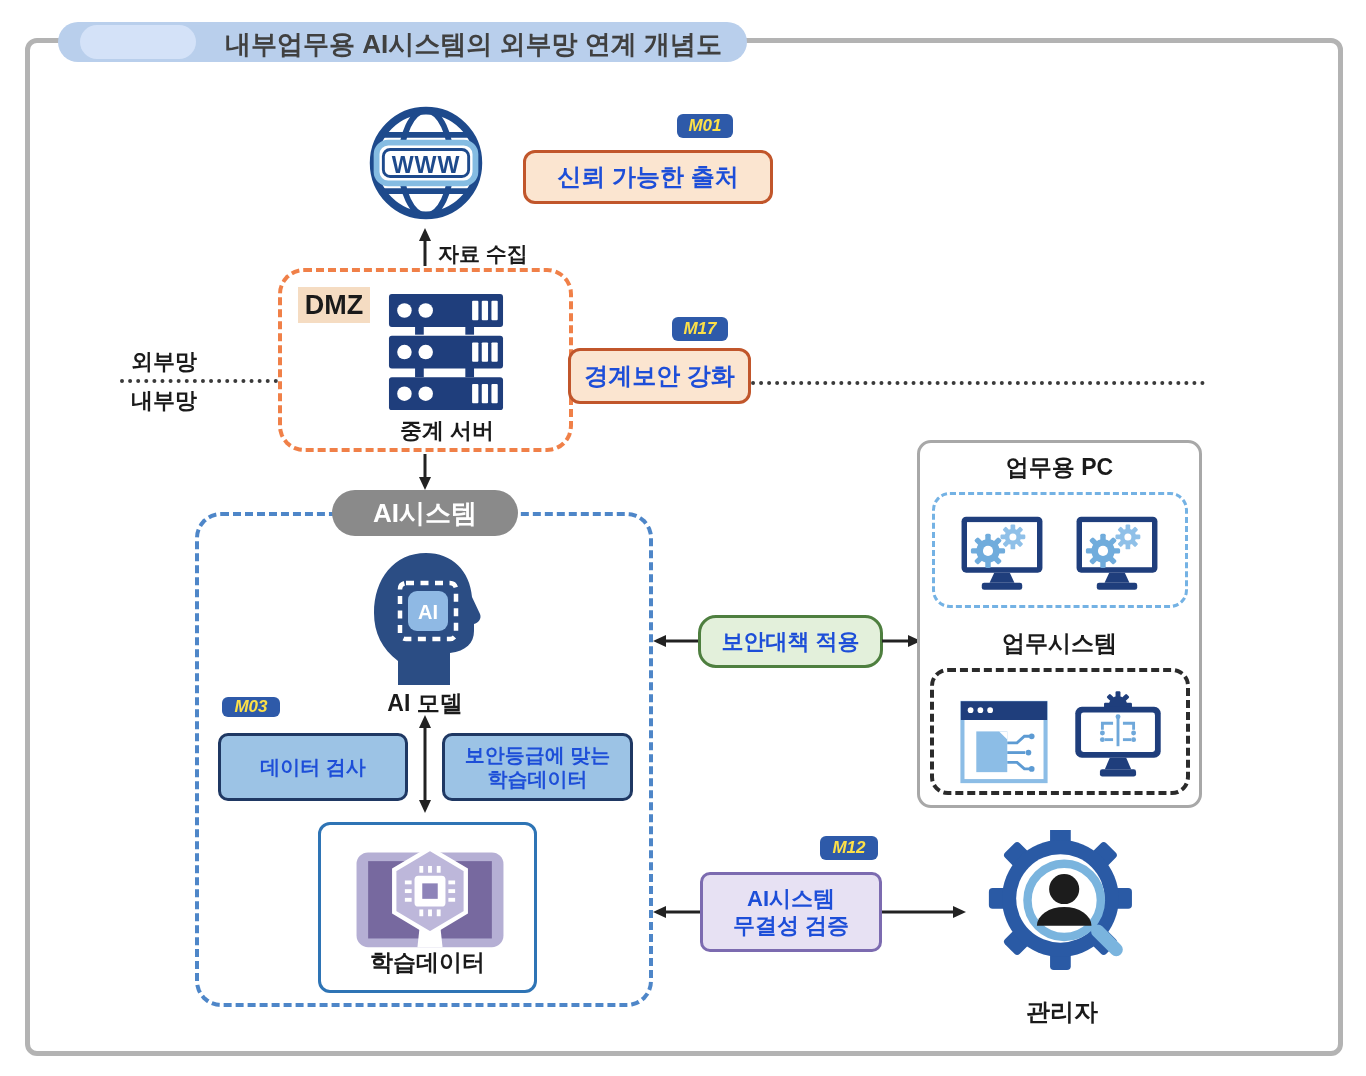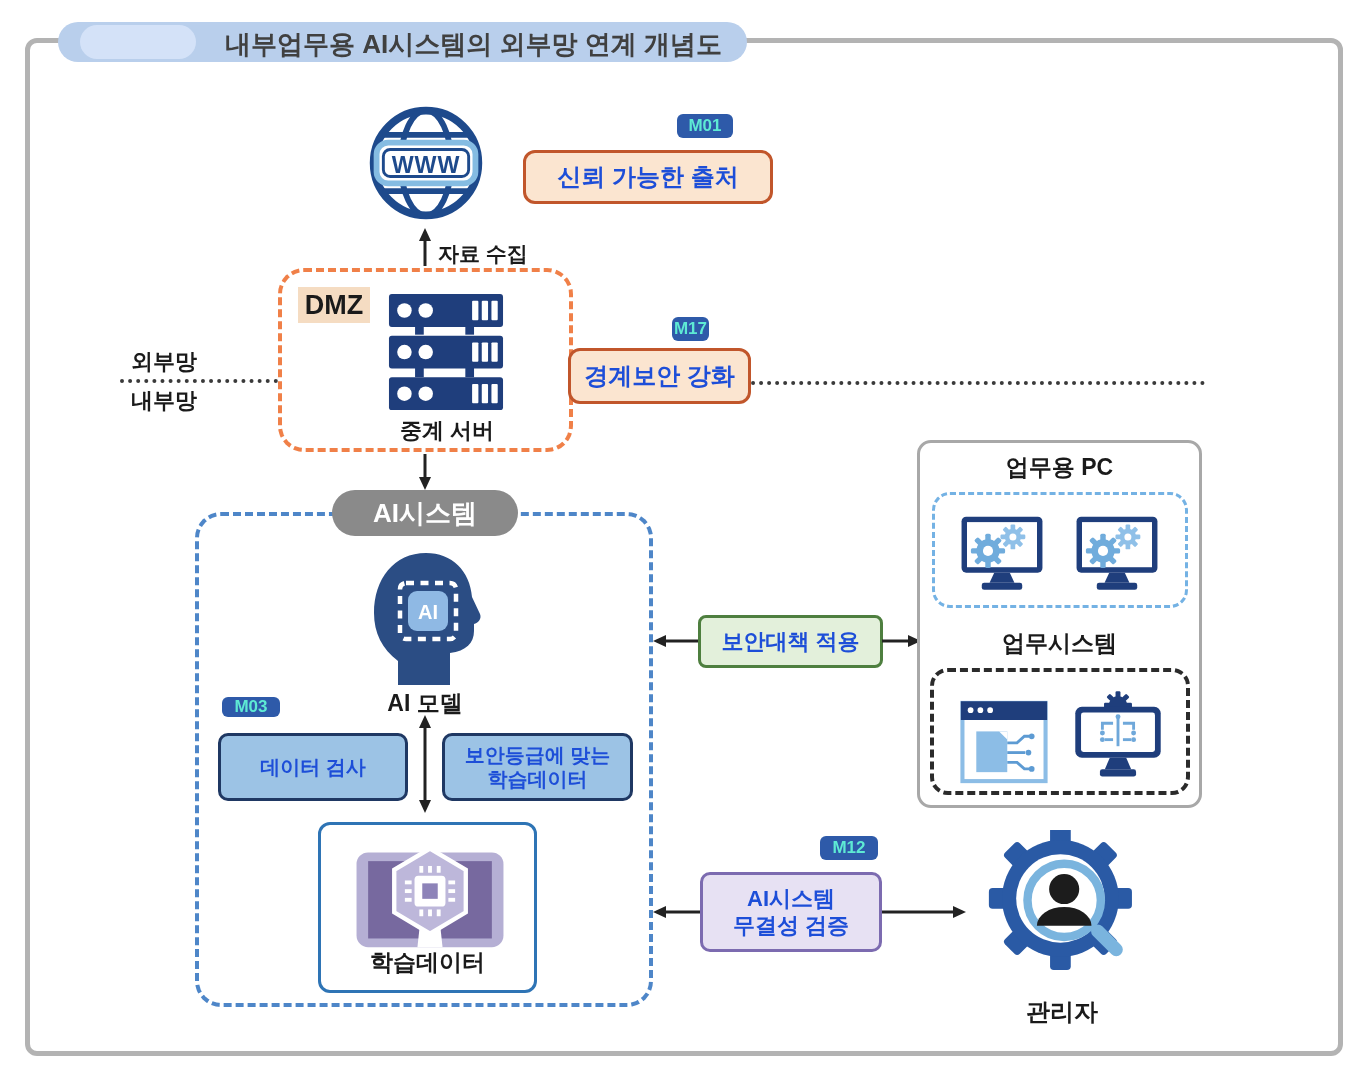--- a/index.html
+++ b/index.html
@@ -10,25 +10,25 @@
     --banner-blue:#b9cfec; --banner-inner:#d4e2f8; --gray-pill:#8a8a8a; --frame-gray:#b3b3b3;
     --training-border:#2e74b5;
   }
   html,body{margin:0;padding:0;background:#fff;}
   #stage{position:relative;width:1366px;height:1076px;background:#fff;overflow:hidden;
          font-family:"Liberation Sans","DejaVu Sans",sans-serif;color:#1a1a1a;}
   .abs{position:absolute;}
   .label{font-weight:700;color:#1a1a1a;text-align:center;white-space:nowrap;}
   .box{display:flex;flex-direction:column;align-items:center;justify-content:center;
        font-weight:700;color:#1d4ed8;text-align:center;box-sizing:border-box;}
-  .m-badge{background:var(--badge-blue);color:#5eead4;font-weight:700;font-size:17px;
-           border-radius:6px;display:flex;align-items:center;justify-content:center;box-sizing:border-box;}
+  .m-badge{background:var(--badge-blue);color:#fde047;font-weight:700;font-size:17px;
+           border-radius:6px;display:flex;align-items:center;justify-content:center;box-sizing:border-box;font-style:italic;}
   .peach{background:var(--peach-fill);border:3px solid var(--orange-border);border-radius:12px;font-size:24px;}
   .bluebox{background:var(--light-blue-fill);border:3px solid var(--light-blue-border);border-radius:10px;font-size:20px;line-height:1.2;}
-  .greenbox{background:var(--green-fill);border:3px solid var(--green-border);border-radius:8px;font-size:22px;}
+  .greenbox{background:var(--green-fill);border:3px solid var(--green-border);border-radius:18px;font-size:22px;}
   .purplebox{background:var(--purple-fill);border:3px solid var(--purple-border);border-radius:10px;font-size:22px;line-height:1.25;}
   .dmz-box{border:4px dashed var(--orange-dash);border-radius:26px;box-sizing:border-box;}
   .ai-box{border:4px dashed var(--blue-dash);border-radius:26px;box-sizing:border-box;}
   .pc-box{border:3px dashed var(--sky-dash);border-radius:18px;box-sizing:border-box;}
   .sys-box{border:4px dashed #2b2b2b;border-radius:18px;box-sizing:border-box;}
   .panel{background:#fff;border:3px solid #a8a8a8;border-radius:14px;box-sizing:border-box;}
   .frame{border:5px solid var(--frame-gray);border-radius:12px;box-sizing:border-box;}
   .dotline{border-top:4px dotted #3a3a3a;height:0;}
   .pill{border-radius:999px;}
   svg{display:block;}
@@ -96,21 +96,21 @@
       <rect x="87" y="50" width="6.5" height="20" rx="1"></rect>
         <rect x="97" y="50" width="6.5" height="20" rx="1"></rect>
         <rect x="107" y="50" width="6.5" height="20" rx="1"></rect>
       <rect x="87" y="93" width="6.5" height="20" rx="1"></rect>
         <rect x="97" y="93" width="6.5" height="20" rx="1"></rect>
         <rect x="107" y="93" width="6.5" height="20" rx="1"></rect>
     </g>
   </svg>
   <div class="abs label" style="left:377px;top:416px;width:140px;font-size:22px;">중계 서버</div>
 
-  <div class="abs m-badge" style="left:672px;top:317px;width:37px;height:24px;z-index:4;">M17</div>
+  <div class="abs m-badge" style="left:672px;top:317px;width:56px;height:24px;z-index:4;">M17</div>
   <div class="abs box peach" style="left:552px;top:348px;width:183px;height:56px;z-index:4;margin-left:16px;">경계보안 강화</div>
 
   <svg class="abs" style="left:415px;top:454px;" width="20" height="38">
     <line x1="10" y1="0" x2="10" y2="25" stroke="#222" stroke-width="3"></line>
     <polygon points="10,36 4,23 16,23" fill="#222"></polygon>
   </svg>
 
   <div class="abs ai-box" style="left:195px;top:512px;width:458px;height:495px;"></div>
   <div class="abs box pill" style="left:332px;top:490px;width:186px;height:46px;background:var(--gray-pill);color:#fff;font-size:26px;font-weight:700;z-index:3;">AI시스템</div>
 

